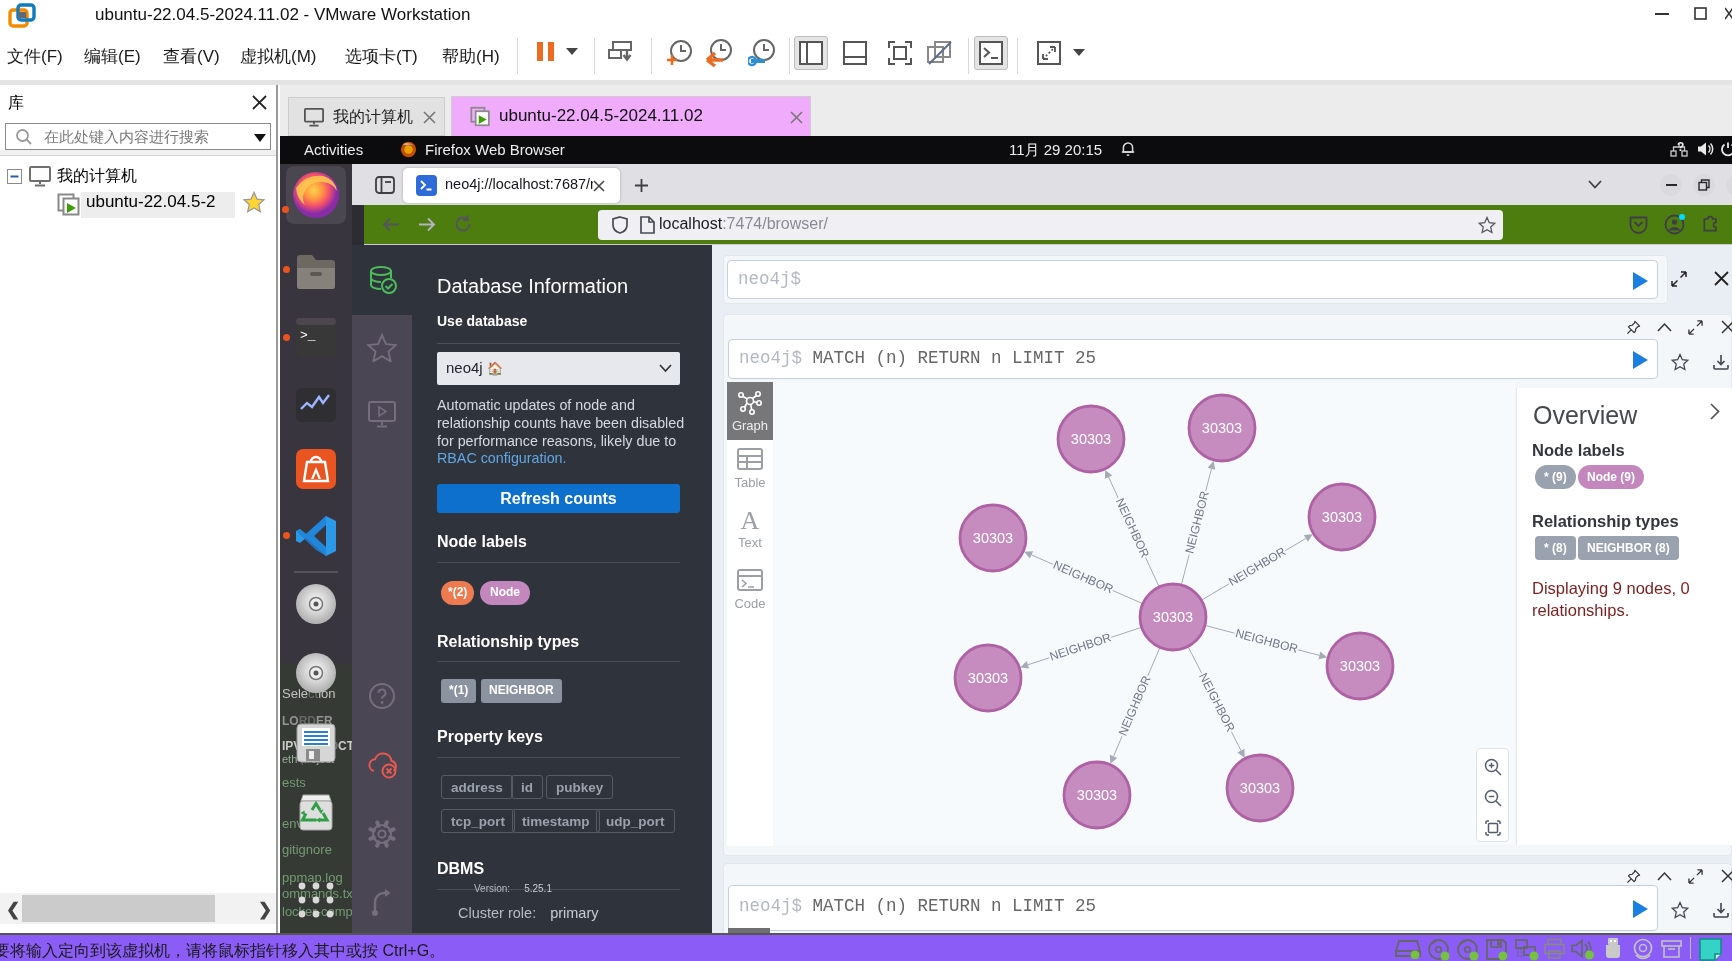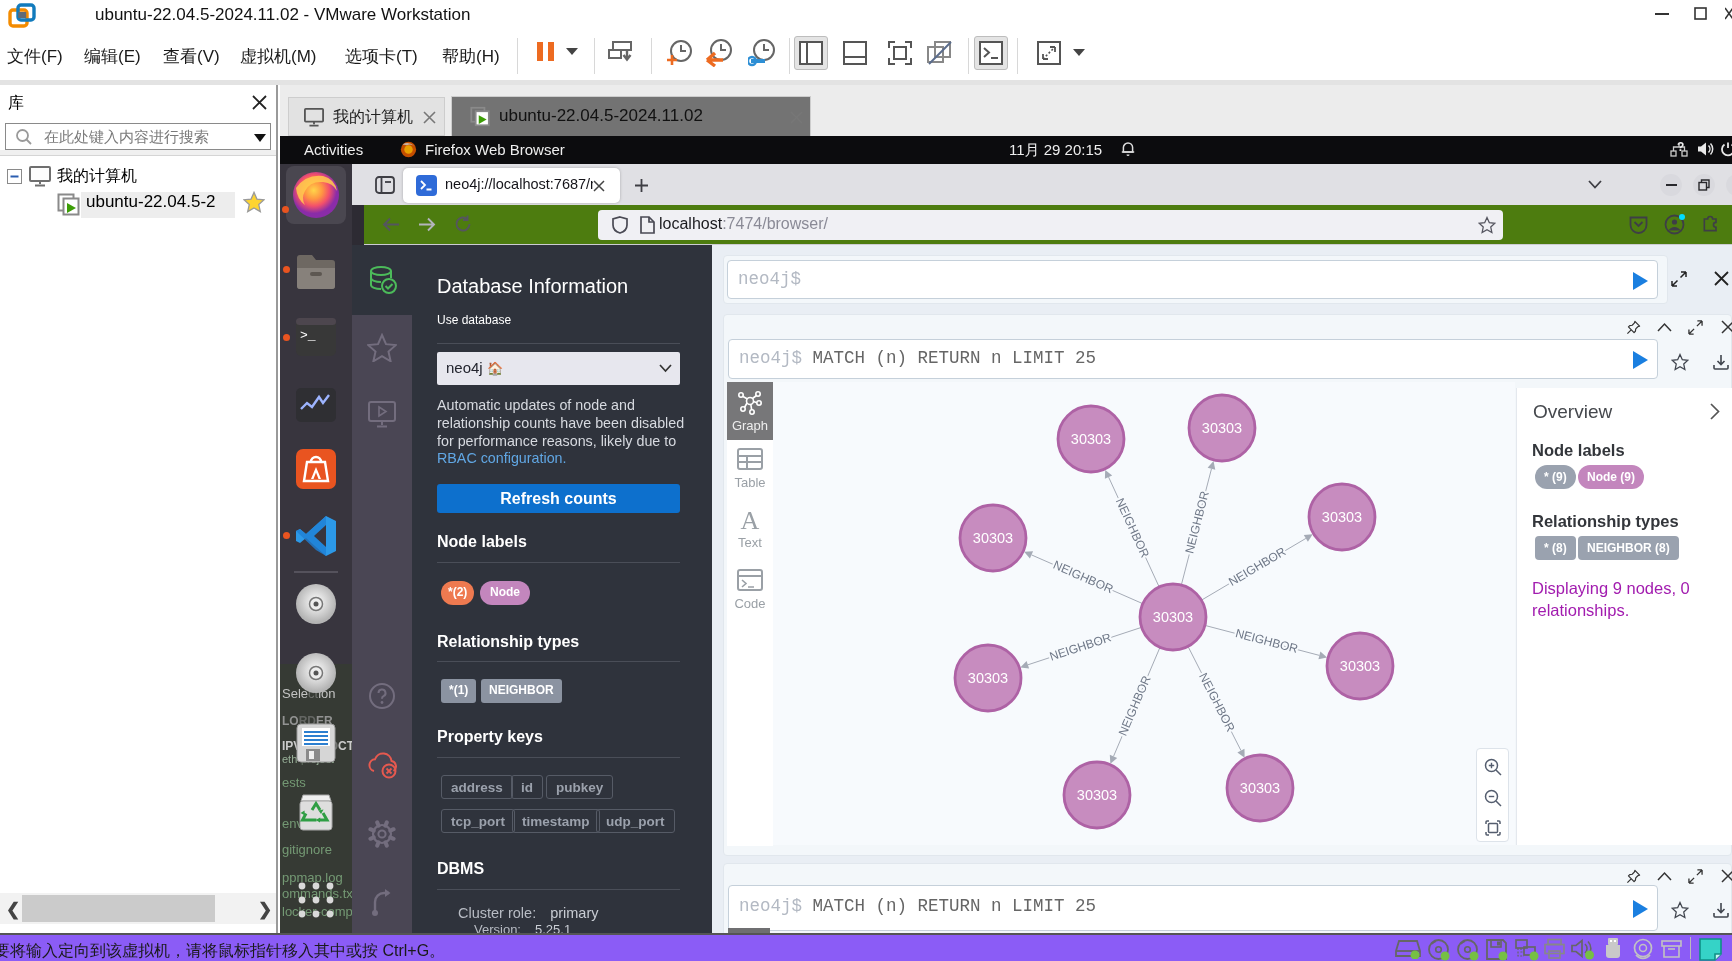--- a/index.html
+++ b/index.html
@@ -169,21 +169,21 @@
  <div class="abs" style="left:8px;top:12px;width:157px;height:39px;background:#e2e2e2;border:1px solid #cdcdcd">
   <svg class="abs" style="left:14px;top:9px" width="22" height="20" viewBox="0 0 24 22">
           <rect x="2" y="2" width="20" height="14" rx="1" fill="none" stroke="#555" stroke-width="2"></rect>
           <path d="M12 16 v3 M7 20.5 h10" stroke="#555" stroke-width="2"></path>
         </svg>
   <span class="abs" style="left:44px;top:9px;font-size:16px;color:#222">我的计算机</span>
   <svg class="abs" style="left:134px;top:13px" width="13" height="13">
           <path d="M1 1 L12 12 M12 1 L1 12" stroke="#777" stroke-width="1.6"></path>
         </svg>
  </div>
- <div class="abs" style="left:171px;top:11px;width:360px;height:40px;background:#737373;border:1px solid #cdcdcd;border-bottom:none">
+ <div class="abs" style="left:171px;top:11px;width:360px;height:40px;background:#f0abfc;border:1px solid #cdcdcd;border-bottom:none">
   <svg class="abs" style="left:18px;top:9px" width="21" height="21" viewBox="0 0 24 23">
    <rect x="1.5" y="1.5" width="15" height="16" fill="none" stroke="#8a8a8a" stroke-width="2"></rect>
    <rect x="6.5" y="5.5" width="15" height="16" fill="#fff" stroke="#8a8a8a" stroke-width="2"></rect>
    <path d="M10 10 L19 15 L10 20 Z" fill="#3d9e07"></path>
   </svg>
   <span class="abs" style="left:47px;top:9px;font-size:17px;color:#111">ubuntu-22.04.5-2024.11.02</span>
   <svg class="abs" style="left:338px;top:14px" width="13" height="13">
           <path d="M1 1 L12 12 M12 1 L1 12" stroke="#777" stroke-width="1.6"></path>
         </svg>
  </div>
@@ -324,21 +324,21 @@
     <path d="M22.3 17.4 L25.6 18.8 M17.4 22.3 L18.8 25.6 M10.6 22.3 L9.2 25.6 M5.7 17.4 L2.4 18.8 M5.7 10.6 L2.4 9.2 M10.6 5.7 L9.2 2.4 M17.4 5.7 L18.8 2.4 M22.3 10.6 L25.6 9.2" stroke="#736d7e" stroke-width="4" stroke-linecap="round" fill="none"></path>
    </svg>
    <svg class="abs" style="left:16px;top:643px" width="28" height="28" viewBox="0 0 28 28">
     <path d="M7 25 V14 a9 9 0 0 1 9 -9 h5" fill="none" stroke="#736d7e" stroke-width="2.4"></path>
     <path d="M17 1 l5.5 4 -5.5 4" fill="#736d7e"></path>
     <circle cx="7" cy="25" r="3" fill="#736d7e"></circle>
    </svg>
   </div>
   <div id="ndrawer">
    <div class="abs" style="left:25px;top:30px;font-size:20px;font-weight:normal">Database Information</div>
-   <div class="abs" style="left:25px;top:68px;font-size:12px;font-weight:normal">Use database</div>
+   <div class="abs" style="left:25px;top:68px;font-size:14px;font-weight:bold">Use database</div>
    <div class="abs" style="left:25px;top:98px;width:243px;border-top:1px solid #4a4e58"></div>
    <div class="abs" style="left:25px;top:107px;width:243px;height:33px;background:#e7e7ee;border-radius:2px">
     <span class="abs" style="left:9px;top:7px;font-size:15px;color:#23252e">neo4j <span style="font-size:13px">🏠</span></span>
     <svg class="abs" style="left:222px;top:12px" width="13" height="9">
               <path d="M1 1 L6.5 7 L12 1" fill="none" stroke="#333" stroke-width="1.7"></path>
             </svg>
    </div>
    <div class="abs" style="left:25px;top:239px;width:243px;height:29px;background:#0d70cd;border-radius:3px;text-align:center;font-size:16px;font-weight:bold;line-height:29px">Refresh counts</div>
    <div class="abs" style="left:25px;top:152px;width:260px;font-size:14.3px;line-height:17.8px;color:#d7dae0">Automatic updates of node and relationship counts have been disabled for performance reasons, likely due to <span style="color:#61a7e4">RBAC configuration.</span></div>
    <div class="abs" style="left:25px;top:288px;font-size:16px;font-weight:bold">Node labels</div>
@@ -353,21 +353,21 @@
    <div class="abs" style="left:25px;top:512px;width:243px;border-top:1px solid #4a4e58"></div>
    <span class="pkey" style="left:29px;top:530px">address</span>
    <span class="pkey" style="left:99px;top:530px">id</span>
    <span class="pkey" style="left:134px;top:530px">pubkey</span>
    <span class="pkey" style="left:29px;top:564px">tcp_port</span>
    <span class="pkey" style="left:100px;top:564px">timestamp</span>
    <span class="pkey" style="left:184px;top:564px">udp_port</span>
    <div class="abs" style="left:25px;top:615px;font-size:16px;font-weight:bold">DBMS</div>
    <div class="abs" style="left:25px;top:644px;width:243px;border-top:1px solid #4a4e58"></div>
    <div class="abs" style="left:46px;top:660px;font-size:14.5px;color:#b8bcc4">Cluster role:<span style="margin-left:14px;color:#c9cdd4">primary</span></div>
-   <div class="abs" style="left:62px;top:677px;font-size:13px;color:#b8bcc4">Version:<span style="margin-left:14px;color:#c9cdd4">5.25.1</span></div>
+   <div class="abs" style="left:62px;top:638px;font-size:10px;color:#b8bcc4">Version:<span style="margin-left:14px;color:#c9cdd4">5.25.1</span></div>
   </div>
   <div id="nmain">
    <div class="frame" style="left:11px;top:10px;width:945px;height:49px"></div>
    <div class="cmdbar" style="left:15px;top:15px;width:931px;height:39px">
             <span class="p" style="position:absolute;left:10px;top:8px">neo4j$</span>
     <span class="playbtn" style="left:905px;top:11px"></span>
    </div>
    <svg class="hicon" style="left:959px;top:26px" width="16" height="16" viewBox="0 0 16 16">
             <path d="M9.5 6.5 L15 1 M15 1 h-5 M15 1 v5 M6.5 9.5 L1 15 M1 15 h5 M1 15 v-5" stroke="#222" stroke-width="1.5" fill="none"></path>
           </svg>
@@ -505,31 +505,31 @@
             </svg>
     <svg class="abs" style="left:7px;top:70px" width="18" height="18" viewBox="0 0 18 18">
               <g fill="none" stroke="#545d6e" stroke-width="1.5">
                 <path d="M5 2 H3 a1 1 0 0 0 -1 1 v2 M13 2 h2 a1 1 0 0 1 1 1 v2 M16 13 v2 a1 1 0 0 1 -1 1 h-2 M5 16 H3 a1 1 0 0 1 -1 -1 v-2"></path>
                 <rect x="4.5" y="4.5" width="9" height="9" rx="1"></rect>
               </g>
             </svg>
    </div>
 
    <div class="abs" style="left:804px;top:143px;width:216px;height:457px;background:#fff;border-left:1px solid #e4e8ee">
-    <div class="abs" style="left:16px;top:13px;font-size:19px;color:#45484d">Overview</div>
+    <div class="abs" style="left:16px;top:13px;font-size:25px;color:#45484d">Overview</div>
     <svg class="abs" style="left:193px;top:15px" width="10" height="17">
               <path d="M1 1 L8.5 8.5 L1 16" fill="none" stroke="#555" stroke-width="1.7"></path>
             </svg>
     <div class="abs" style="left:15px;top:53px;font-size:16.5px;font-weight:bold;color:#33363b">Node labels</div>
     <span class="abs" style="left:18px;top:77px;height:24px;padding:0 9px;background:#9aa2af;border-radius:13px;font-size:12px;font-weight:bold;line-height:24px;color:#fff">* (9)</span>
     <span class="abs" style="left:61px;top:77px;height:24px;padding:0 9px;background:#c386bd;border-radius:13px;font-size:12px;font-weight:bold;line-height:24px;color:#fff">Node (9)</span>
     <div class="abs" style="left:15px;top:124px;font-size:16.5px;font-weight:bold;color:#33363b">Relationship types</div>
     <span class="abs" style="left:18px;top:148px;height:24px;padding:0 9px;background:#9aa2af;border-radius:4px;font-size:12px;font-weight:bold;line-height:24px;color:#fff">* (8)</span>
     <span class="abs" style="left:61px;top:148px;height:24px;padding:0 9px;background:#9aa2af;border-radius:4px;font-size:12px;font-weight:bold;line-height:24px;color:#fff">NEIGHBOR (8)</span>
-    <div class="abs" style="left:15px;top:189px;font-size:16.5px;color:#a21caf;line-height:22px">Displaying 9 nodes, 0 relationships.</div>
+    <div class="abs" style="left:15px;top:189px;font-size:16.5px;color:#7f1d1d;line-height:22px">Displaying 9 nodes, 0 relationships.</div>
    </div>
 
    <div class="frame" style="left:11px;top:618px;width:1009px;height:80px"></div>
    <svg class="hicon" style="left:914px;top:624px" width="15" height="15" viewBox="0 0 16 16">
             <path d="M9.5 1.5 L14.5 6.5 L12.6 7.2 L10.4 9.4 L10 12 L8.6 13.4 L2.6 7.4 L4 6 L6.6 5.6 L8.8 3.4 Z M5.5 10.5 L1.5 14.5" stroke="#333" stroke-width="1.3" fill="none" stroke-linejoin="round"></path>
           </svg>
    <svg class="hicon" style="left:945px;top:626px" width="15" height="10">
             <path d="M1 9 L7.5 2 L14 9" stroke="#333" stroke-width="1.5" fill="none"></path>
           </svg>
    <svg class="hicon" style="left:976px;top:624px" width="15" height="15" viewBox="0 0 16 16">

